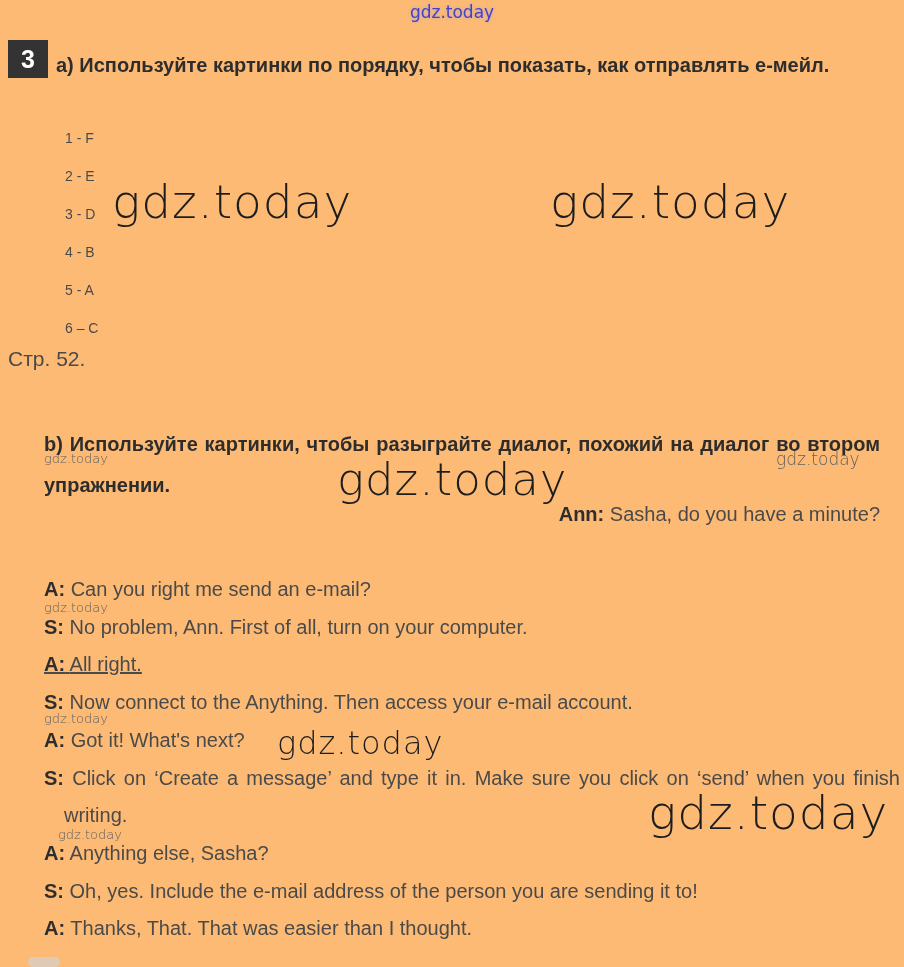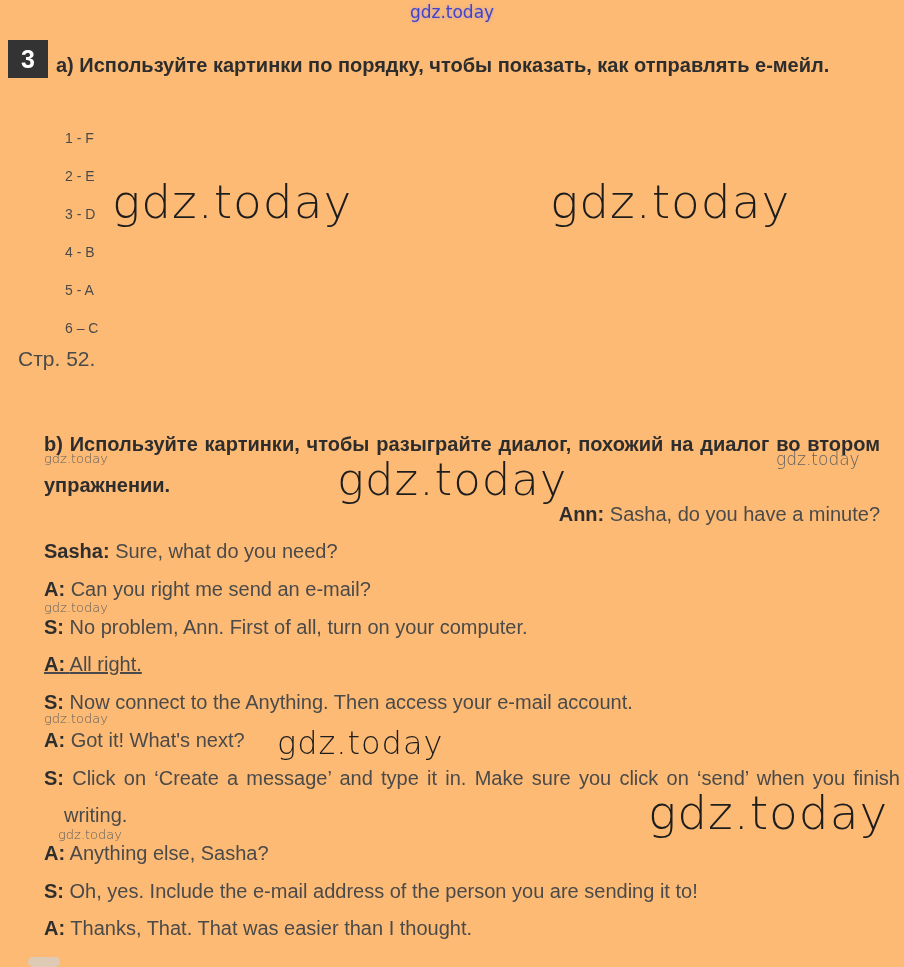--- a/index.html
+++ b/index.html
@@ -40,21 +40,21 @@
   }
   .heading-b {
     position:absolute; top:424px; left:44px; width:836px;
     font-size:20px; font-weight:bold; color:#2d2d2d;
     text-align:justify; line-height:41px;
   }
   
   .answers { position:absolute; top:119px; left:65px;
              font-size:14px; color:#4a4a4a; }
   .answer  { height:38px; line-height:38px; }
-  .pageref { position:absolute; top:347px; left:18px;
+  .pageref { position:absolute; top:347px; left:8px;
              font-size:21px; color:#4a4a4a; }
   
   .dl {
     position:absolute; left:44px; width:836px; margin:0;
     font-size:20px; color:#4a4a4a; line-height:37px;
   }
   .dl b { color:#2e2e2e; }
   .d0 { top:496px;text-align:right; } .d1 { top:533px; } .d2  { top:571px; }
   .d3 { top:609px; } .d4 { top:646px;text-decoration:underline; } .d5  { top:684px; }
   .d6 { top:722px; } .d8 { top:835px; } .d9  { top:873px; }
@@ -90,21 +90,20 @@
 
   <div class="pageref">Стр. 52.</div>
 
   <div class="wm wm-bl">gdz.today</div>
   <div class="wm wm-bc">gdz.today</div>
   <div class="wm wm-br">gdz.today</div>
 
   <div class="heading-b">b) Используйте картинки, чтобы разыграйте диалог, похожий на диалог во втором упражнении.</div>
 
   <p class="dl d0"><b>Ann:</b> <span>Sasha, do you have a minute?</span></p>
-  <p class="dl d1"><b>Sasha:</b> <span>Sure, what do you need?</span></p>
   <p class="dl d2"><b>A:</b> <span>Can you right me send an e-mail?</span></p>
 
   <div class="wm wm-s1">gdz.today</div>
 
   <p class="dl d3"><b>S:</b> <span>No problem, Ann. First of all, turn on your computer.</span></p>
   <p class="dl d4"><b>A:</b> <span>All right.</span></p>
   <p class="dl d5"><b>S:</b> <span>Now connect to the Anything. Then access your e-mail account.</span></p>
 
   <div class="wm wm-s2">gdz.today</div>
 

